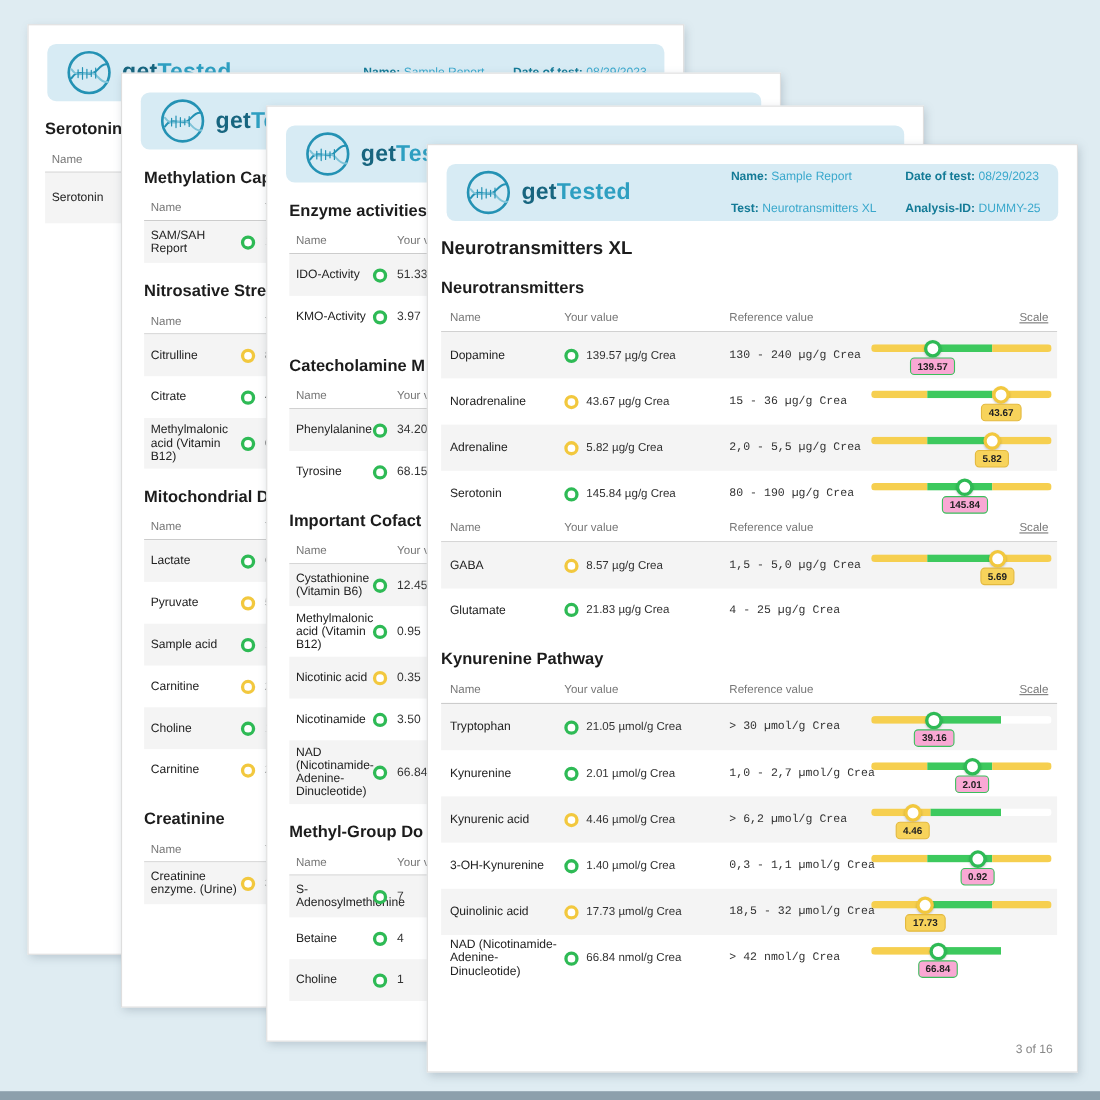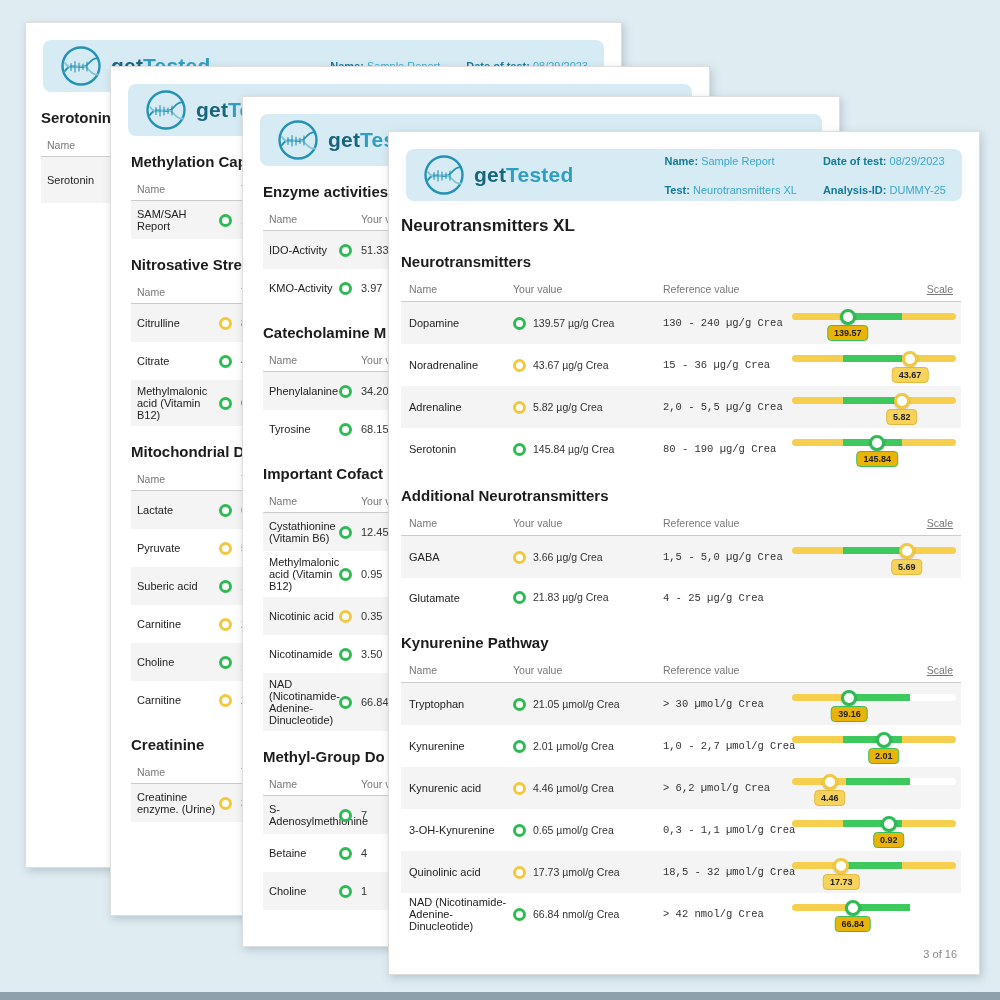--- a/index.html
+++ b/index.html
@@ -71,21 +71,21 @@
   .seg{height:100%;}
   .seg-y{background:#f6cf4f;}
   .seg-g{background:#3dc95e;}
   .seg-w{background:#ffffff;}
   .marker{position:absolute;top:12.5px;transform:translate(-50%,-50%);width:16px;height:16px;border-radius:50%;
     background:#fff;box-sizing:border-box;box-shadow:0 1px 2px rgba(0,0,0,.2);}
   .marker-green{border:3px solid #2eba55;}
   .marker-yellow{border:3px solid #f2c83e;}
   .pill{position:absolute;top:21px;transform:translateX(-50%);font-size:9px;color:#222;
     padding:2px 6px;border-radius:4px;white-space:nowrap;font-weight:bold;}
-  .pill-green{background:#eab308;border:1px solid #3bbf5c;}
+  .pill-green{background:#f9a8d4;border:1px solid #3bbf5c;}
   .pill-yellow{background:#f7d35b;border:1px solid #e3b93f;}
 
   .footer{position:absolute;right:22px;bottom:14px;font-size:11px;color:#888;margin-top:40px;}
 </style>
 </head>
 <body>
 
 <div class="page" id="page1">
   <div class="band">
     <div class="brand">
@@ -176,21 +176,21 @@
         <span>Lactate</span>
         <span class="dot dot-green"></span>
         <span class="val">6.3</span>
       </div>
       <div class="row-simple">
         <span>Pyruvate</span>
         <span class="dot dot-yellow"></span>
         <span class="val">5.6</span>
       </div>
       <div class="row-simple row-alt">
-        <span>Suberic acid</span>
+        <span>Sample acid</span>
         <span class="dot dot-green"></span>
         <span class="val">1.0</span>
       </div>
       <div class="row-simple">
         <span>Carnitine</span>
         <span class="dot dot-yellow"></span>
         <span class="val">219</span>
       </div>
       <div class="row-simple row-alt">
         <span>Choline</span>
@@ -413,32 +413,31 @@
           <div class="scale-wrap">
             <div class="track">
               <div class="seg seg-y" style="width: 31%;"></div>
               <div class="seg seg-g" style="width: 36%;"></div>
               <div class="seg seg-y" style="width: 33%;"></div>
             </div>
             <div class="marker marker-green" style="left: 52%;"></div>
             <div class="pill pill-green" style="left: 52%;">145.84</div>
           </div>
         </div>
-        <div class="section-title">Additional Neurotransmitters</div>
         <div class="cols-main">
           <span>Name</span>
           <span>Your value</span>
           <span>Reference value</span>
           <span class="c-scale">Scale</span>
         </div>
         <div class="row-main row-alt">
           <span>GABA</span>
           <span class="vcell">
             <span class="dot dot-yellow"></span>
-            <span>3.66 µg/g Crea</span>
+            <span>8.57 µg/g Crea</span>
           </span>
           <span class="refcell">1,5 - 5,0 µg/g Crea</span>
           <div class="scale-wrap">
             <div class="track">
               <div class="seg seg-y" style="width: 31%;"></div>
               <div class="seg seg-g" style="width: 36%;"></div>
               <div class="seg seg-y" style="width: 33%;"></div>
             </div>
             <div class="marker marker-yellow" style="left: 70%;"></div>
             <div class="pill pill-yellow" style="left: 70%;">5.69</div>
@@ -507,21 +506,21 @@
               <div class="seg seg-w" style="width: 28%;"></div>
             </div>
             <div class="marker marker-yellow" style="left: 23%;"></div>
             <div class="pill pill-yellow" style="left: 23%; text-align: right;">4.46</div>
           </div>
         </div>
         <div class="row-main">
           <span>3-OH-Kynurenine</span>
           <span class="vcell">
             <span class="dot dot-green"></span>
-            <span>0.65 µmol/g Crea</span>
+            <span>1.40 µmol/g Crea</span>
           </span>
           <span class="refcell">0,3 - 1,1 µmol/g Crea</span>
           <div class="scale-wrap">
             <div class="track">
               <div class="seg seg-y" style="width: 31%;"></div>
               <div class="seg seg-g" style="width: 36%;"></div>
               <div class="seg seg-y" style="width: 33%;"></div>
             </div>
             <div class="marker marker-green" style="left: 59%;"></div>
             <div class="pill pill-green" style="left: 59%;">0.92</div>

